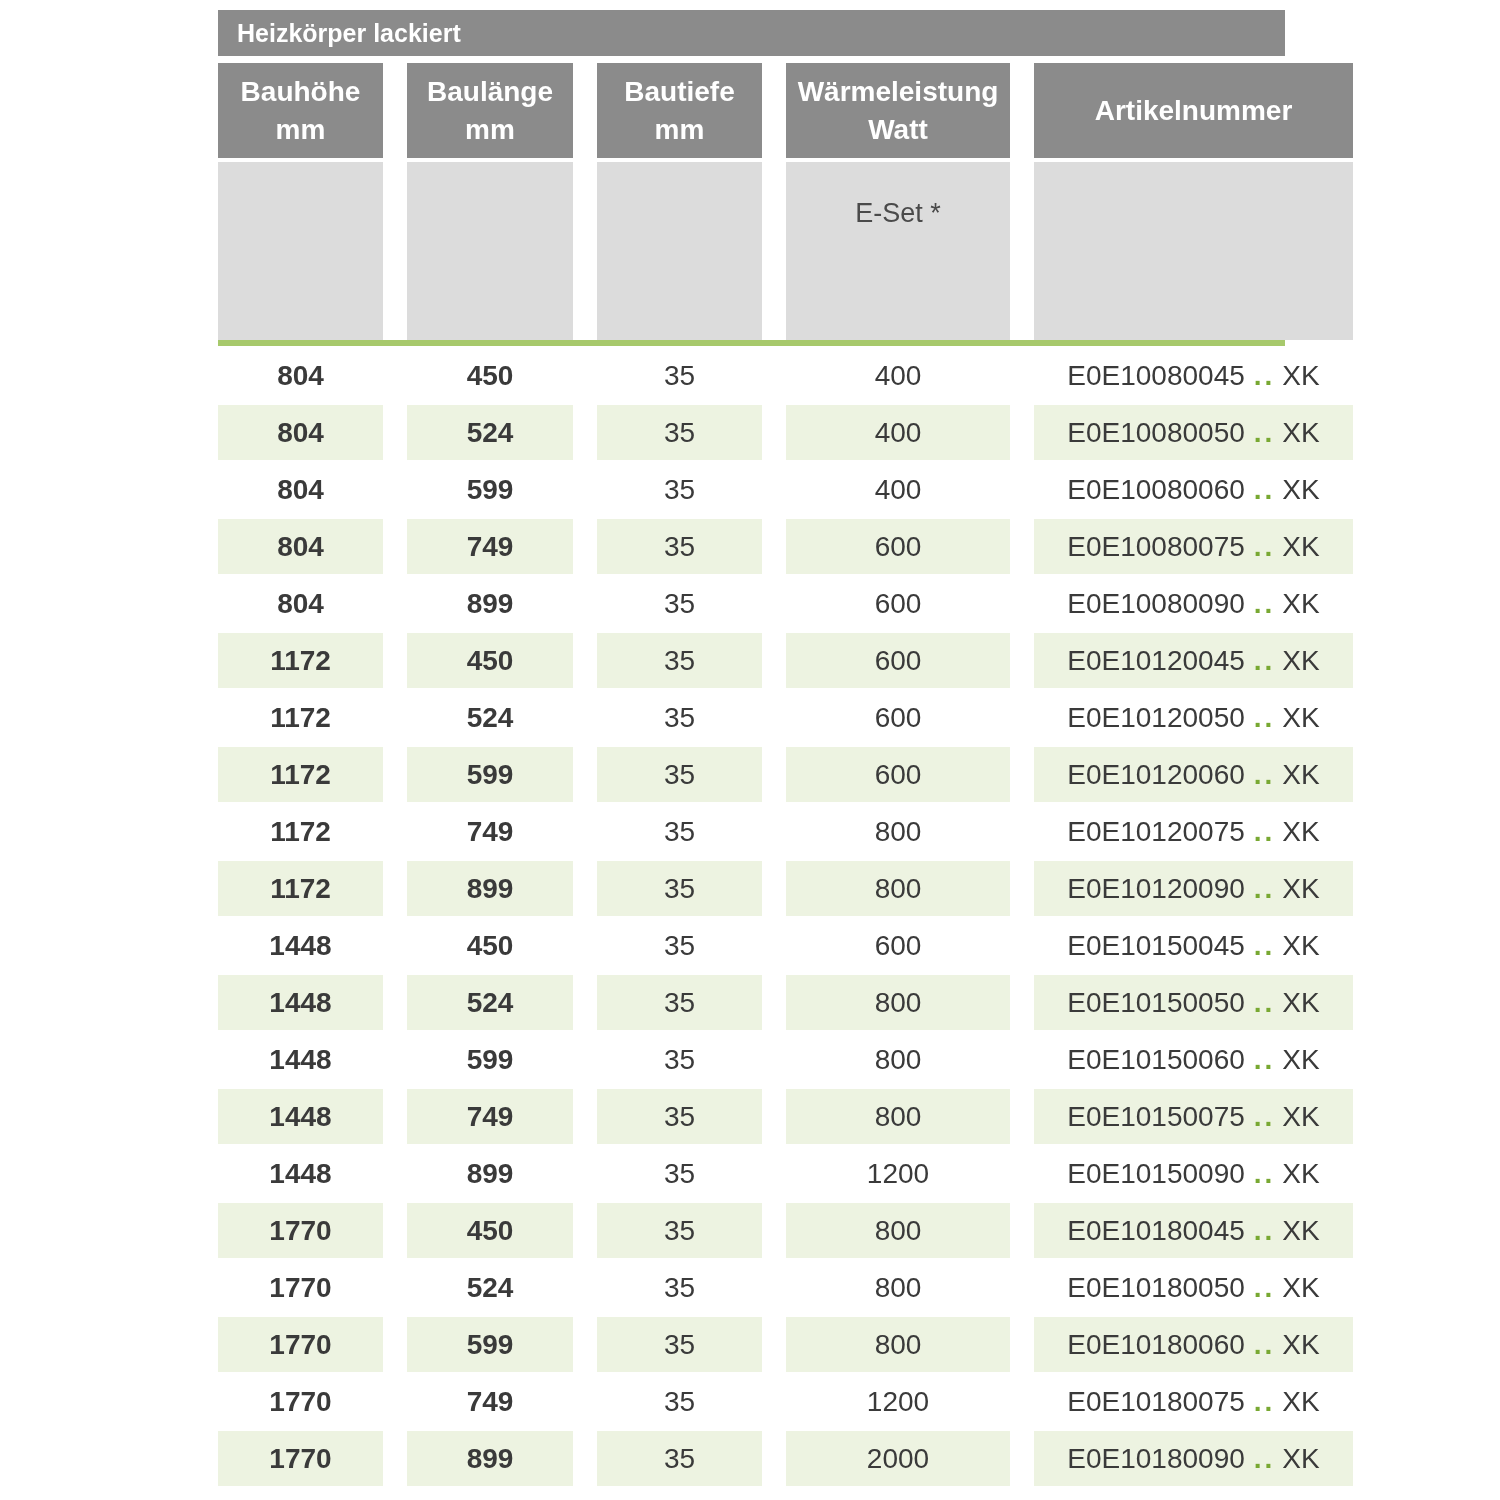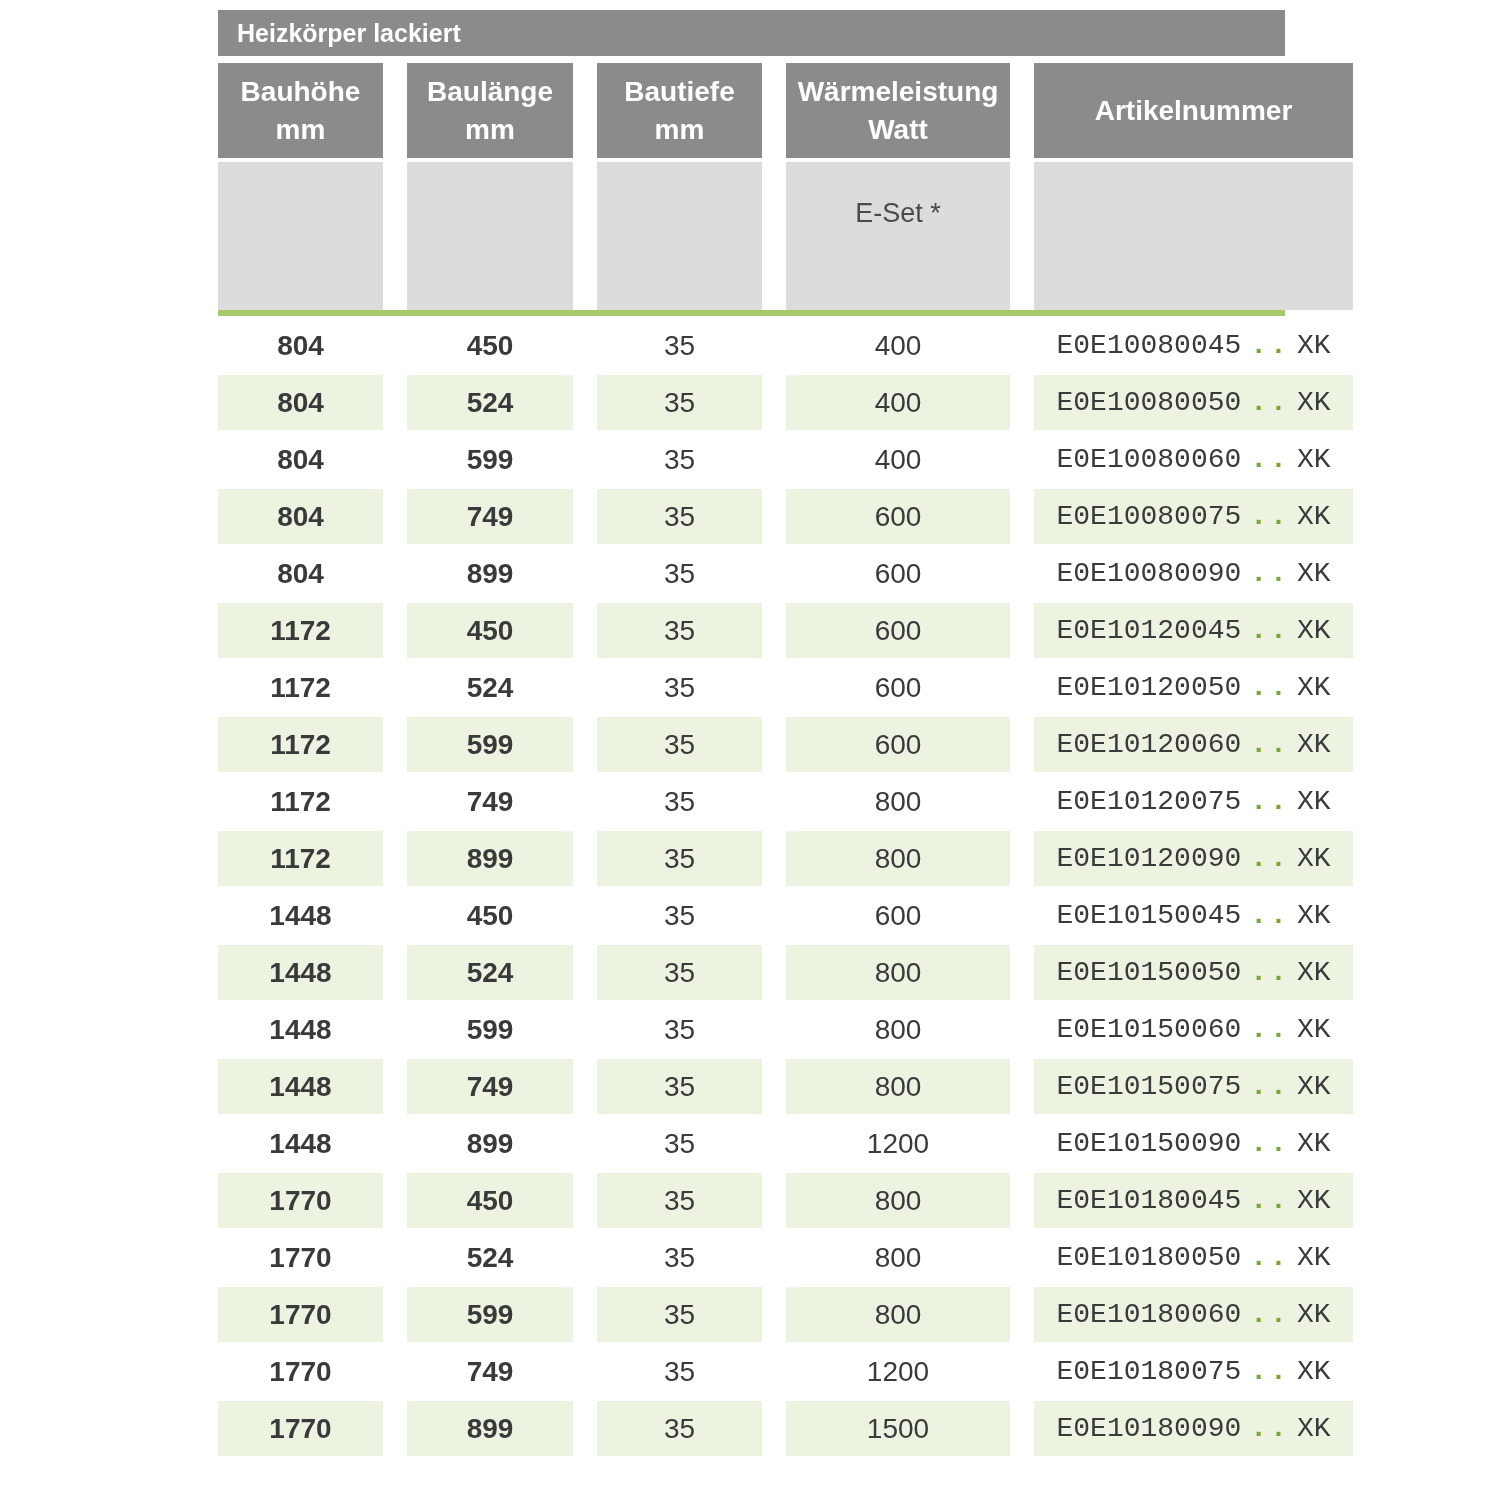--- a/index.html
+++ b/index.html
@@ -45,21 +45,21 @@
     line-height: 38px;
     display: flex;
     flex-direction: column;
     align-items: center;
     justify-content: center;
     text-align: center;
   }
   .hdr-line:empty { display: none; }
   .subheader-row { margin-top: 4px; }
   .subheader-cell {
-    height: 148px;
+    height: 178px;
     background: var(--subheader-gray, #dcdcdc);
     color: #4a4a4a;
     font-size: 27px;
     display: flex;
     justify-content: center;
     align-items: flex-start;
     padding-top: 36px;
   }
   .green-line {
     height: 6px;
@@ -72,21 +72,21 @@
     display: flex;
     align-items: center;
     justify-content: center;
     font-size: 28px;
     color: var(--text-dark, #3a3a3a);
     background: #ffffff;
     white-space: nowrap;
   }
   .row.alt .cell { background: var(--row-alt-green, #edf3e1); }
   .bold { font-weight: bold; text-align: right; }
-  .artikel span { display: inline; font-family: Liberation Mono, monospace; }
+  .artikel span { display: inline; }
   .dots {
     color: var(--dots-green, #78a832);
     font-weight: bold;
     letter-spacing: 3px;
     margin: 0 7px 0 9px;
   }
 </style>
 </head>
 <body>
 
@@ -337,21 +337,21 @@
           <div class="cell artikel">
             <span>E0E10180075</span>
             <span class="dots">..</span>
             <span>XK</span>
           </div>
         </div>
         <div class="grid-row row alt">
           <div class="cell bold">1770</div>
           <div class="cell bold">899</div>
           <div class="cell">35</div>
-          <div class="cell">1500</div>
+          <div class="cell">2000</div>
           <div class="cell artikel">
             <span>E0E10180090</span>
             <span class="dots">..</span>
             <span>XK</span>
           </div>
         </div>
       </div>
 
   </div>
 </div>

